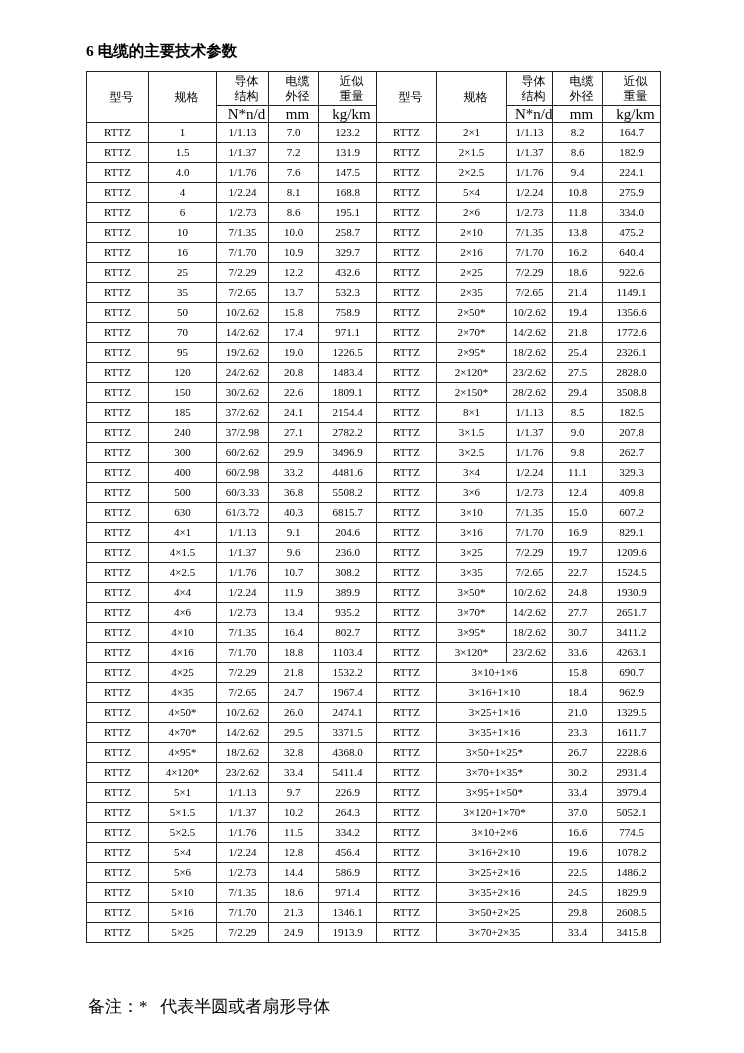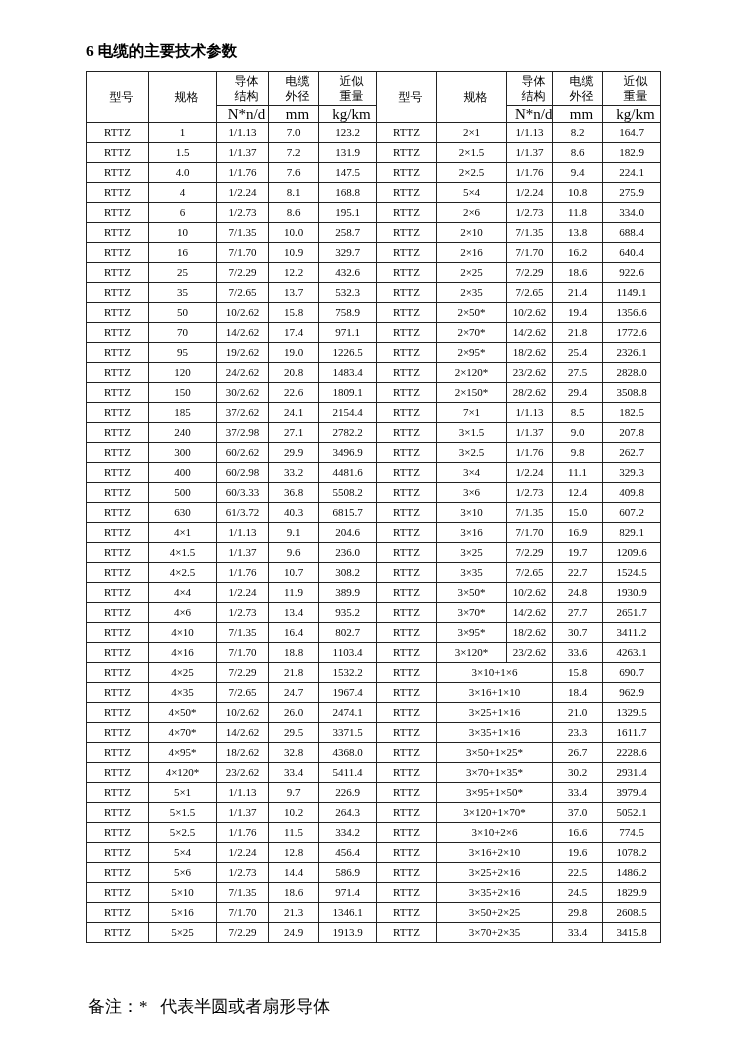--- a/index.html
+++ b/index.html
@@ -151,21 +151,21 @@
         <tr>
           <td>RTTZ</td>
           <td>10</td>
           <td>7/1.35</td>
           <td>10.0</td>
           <td>258.7</td>
           <td class="mid">RTTZ</td>
           <td>2×10</td>
           <td>7/1.35</td>
           <td>13.8</td>
-          <td>688.4</td>
+          <td>475.2</td>
         </tr>
         <tr>
           <td>RTTZ</td>
           <td>16</td>
           <td>7/1.70</td>
           <td>10.9</td>
           <td>329.7</td>
           <td class="mid">RTTZ</td>
           <td>2×16</td>
           <td>7/1.70</td>
@@ -256,21 +256,21 @@
           <td>29.4</td>
           <td>3508.8</td>
         </tr>
         <tr>
           <td>RTTZ</td>
           <td>185</td>
           <td>37/2.62</td>
           <td>24.1</td>
           <td>2154.4</td>
           <td class="mid">RTTZ</td>
-          <td>7×1</td>
+          <td>8×1</td>
           <td>1/1.13</td>
           <td>8.5</td>
           <td>182.5</td>
         </tr>
         <tr>
           <td>RTTZ</td>
           <td>240</td>
           <td>37/2.98</td>
           <td>27.1</td>
           <td>2782.2</td>

